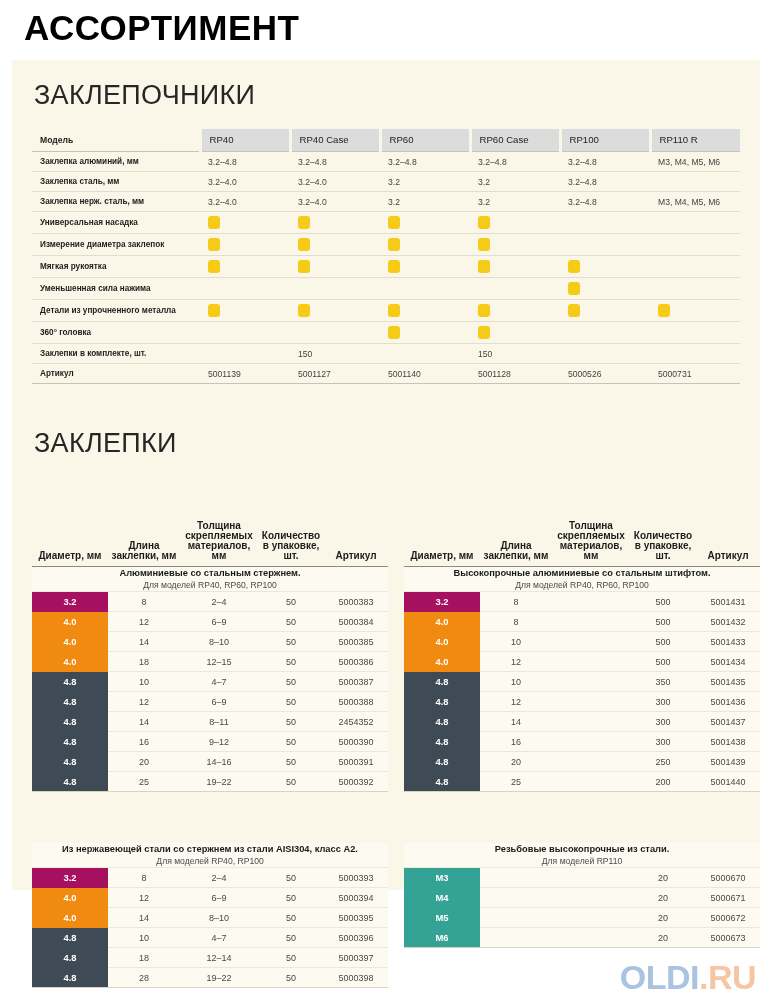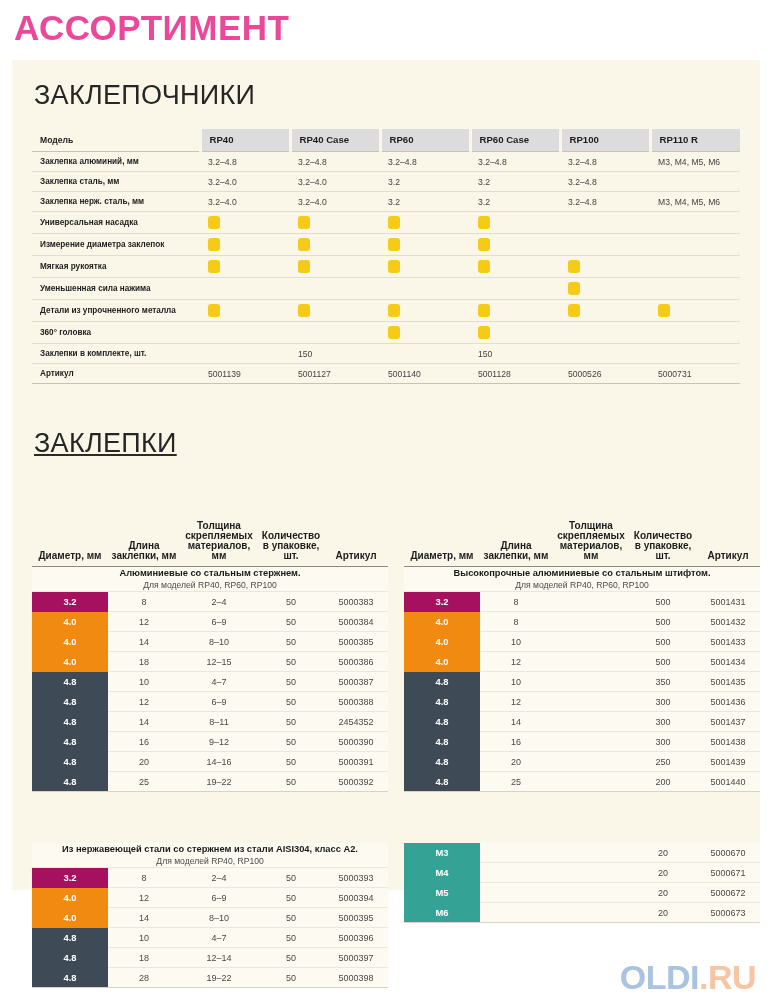--- a/index.html
+++ b/index.html
@@ -14,38 +14,38 @@
     font-family: "Liberation Sans", "DejaVu Sans", sans-serif;
     color: #2b2b2b;
     position: relative;
     overflow: hidden;
     -webkit-font-smoothing: antialiased;
   }
 
   
   .page-title {
     position: absolute;
-    left: 14px;
+    left: 24px;
     top: 6px;
     font-size: 35px;
     font-weight: 700;
     letter-spacing: 0.5px;
-    color: #ec4899;
+    color: #000000;
     line-height: 44px;
   }
 
   
   .panel {
     position: absolute;
     left: 12px;
     width: 748px;
     background: #fbf7e8;
   }
   #panel-tools { top: 60px; height: 372px; }
-  #panel-rivets { top: 410px; height: 480px; text-decoration: underline; }
+  #panel-rivets { top: 410px; height: 480px; }
 
   .section-title {
     font-size: 27px;
     font-weight: 400;
     color: #262626;
     letter-spacing: 0.3px;
   }
   #panel-tools .section-title { margin: 20px 0 0 22px; }
   #panel-rivets .section-title { margin: 18px 0 0 22px; }
 
@@ -57,21 +57,21 @@
     border-collapse: collapse;
     width: 708px;
     table-layout: fixed;
     font-size: 8.6px;
   }
   table.tools col.c0 { width: 168px; }
   table.tools col.cx { width: 90px; }
 
   table.tools thead th {
     font-size: 9.6px;
-    font-weight: 700;
+    font-weight: 400;
     text-align: left;
     padding: 5px 0 6px 8px;
     color: #1d1d1d;
     border-bottom: 1px solid #c9c4b2;
     vertical-align: bottom;
   }
   table.tools thead th.model-head {
     font-size: 8.6px;
     font-weight: 700;
     background: transparent;
@@ -678,20 +678,26 @@
         <table class="riv">
           <colgroup>
             <col class="d">
             <col class="l">
             <col class="t">
             <col class="q">
             <col class="a">
           </colgroup>
           <tbody>
             <tr>
+              <td class="grp-cell" colspan="5">
+                <div class="grp-title">Резьбовые высокопрочные из стали.</div>
+                <div class="grp-sub">Для моделей RP110</div>
+              </td>
+            </tr>
+            <tr>
               <td class="dia c-teal">M3</td>
               <td></td>
               <td></td>
               <td>20</td>
               <td>5000670</td>
             </tr>
             <tr>
               <td class="dia c-teal">M4</td>
               <td></td>
               <td></td>

